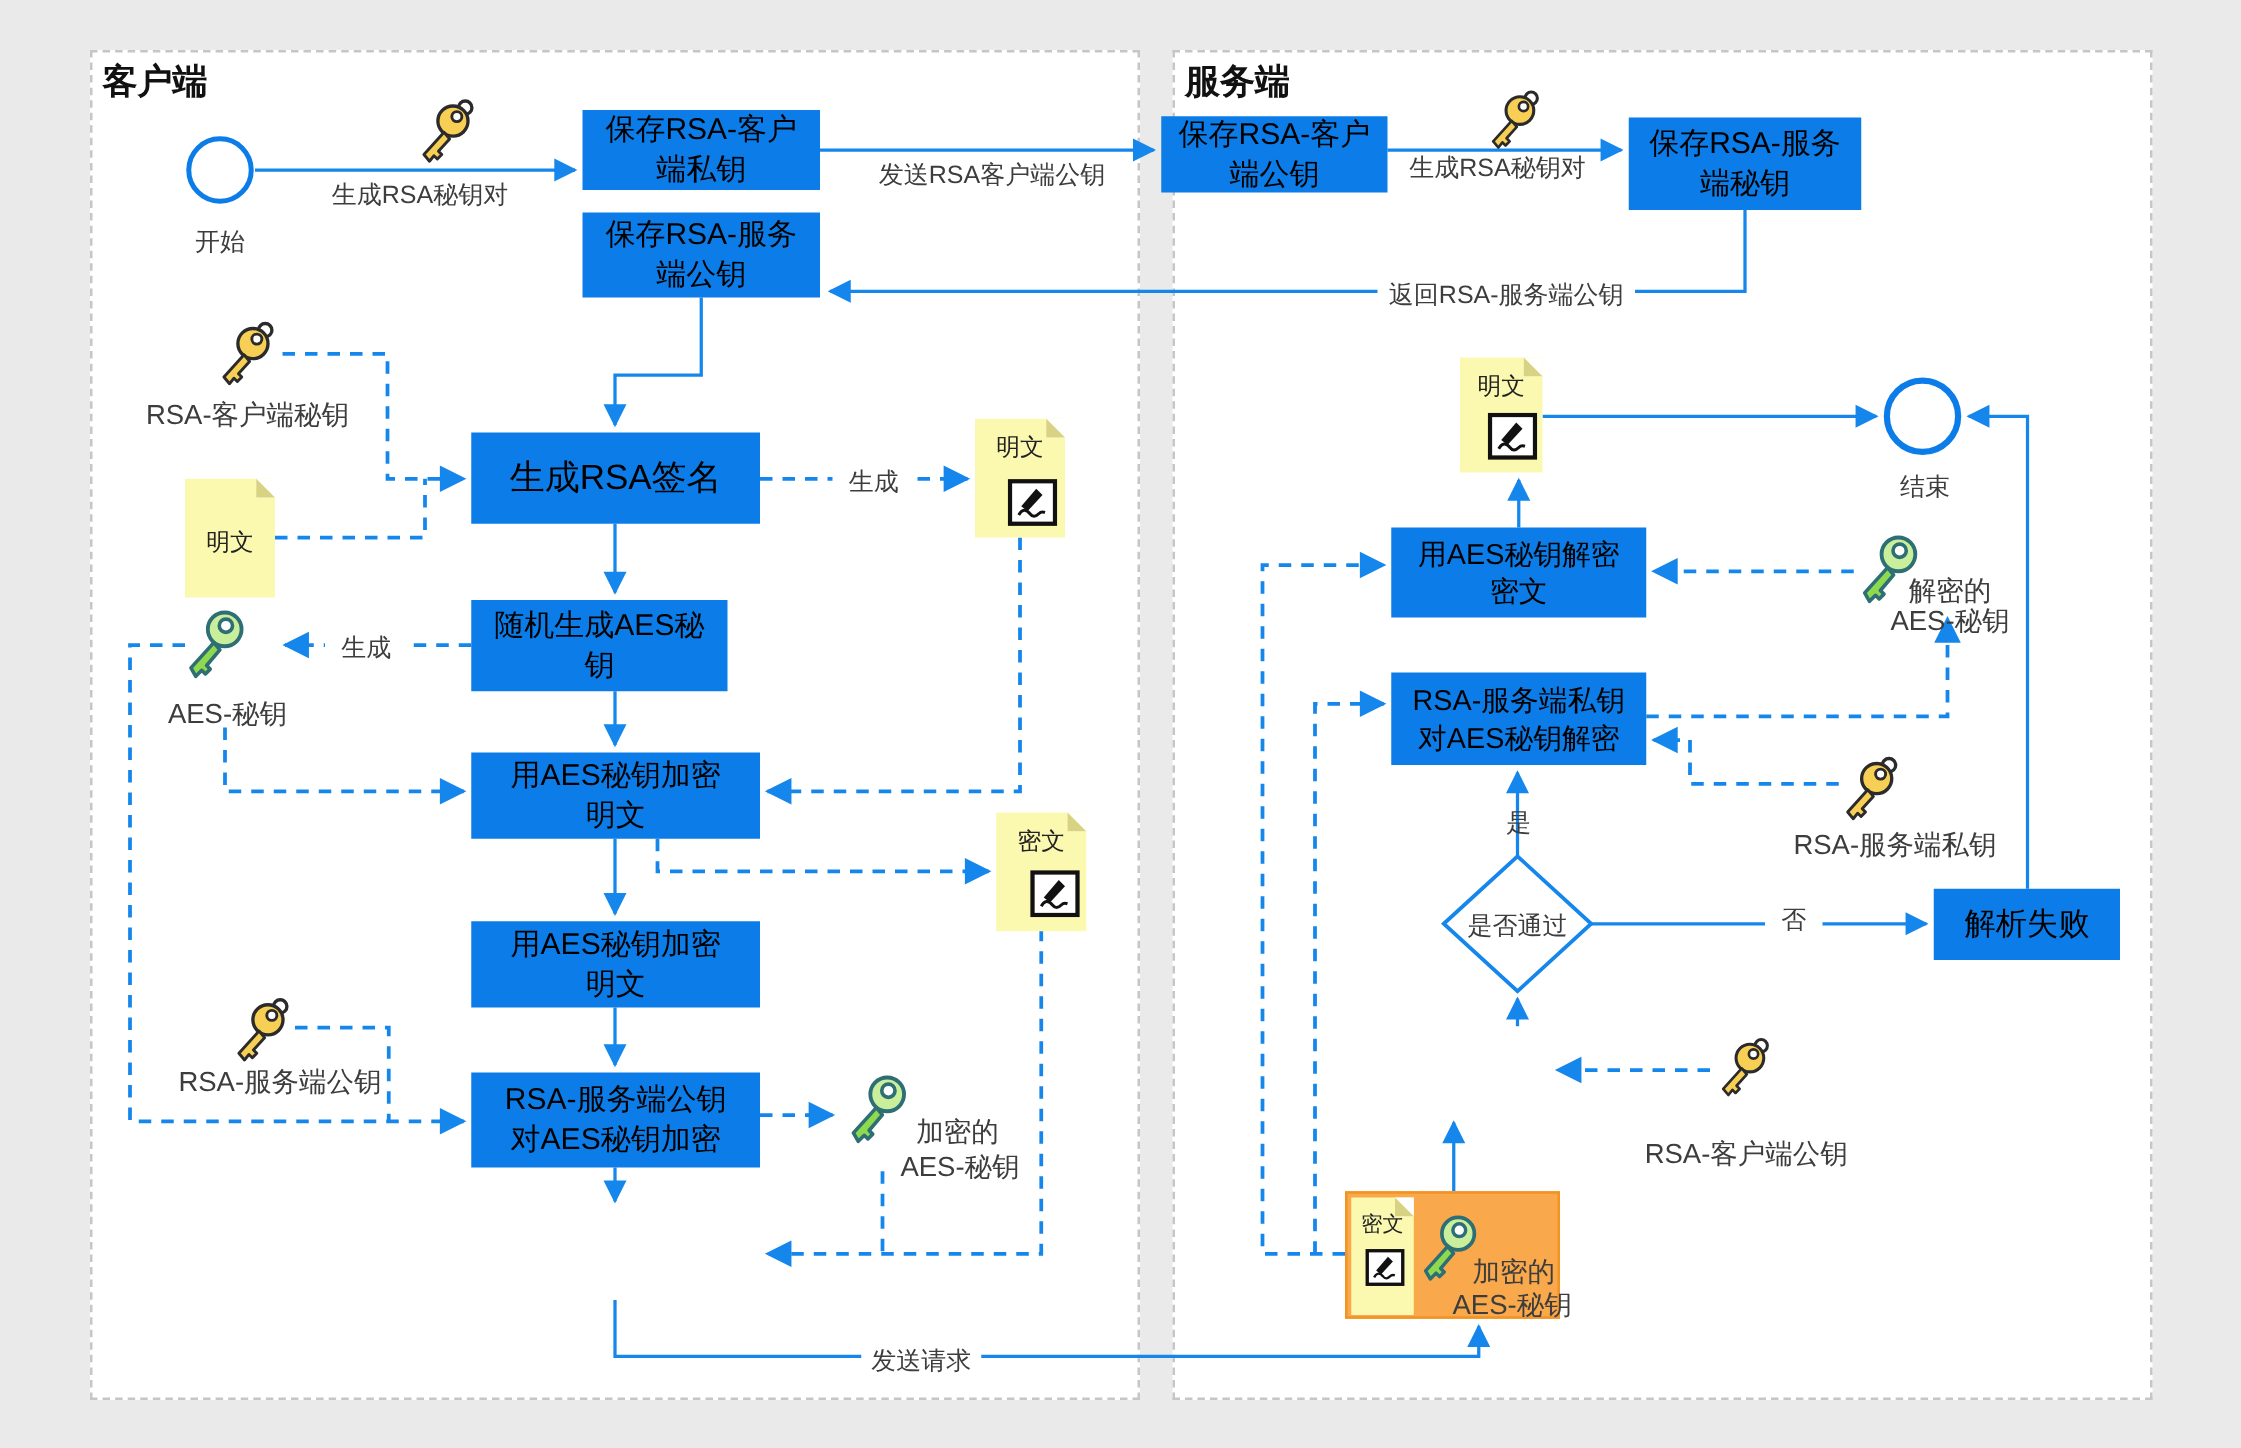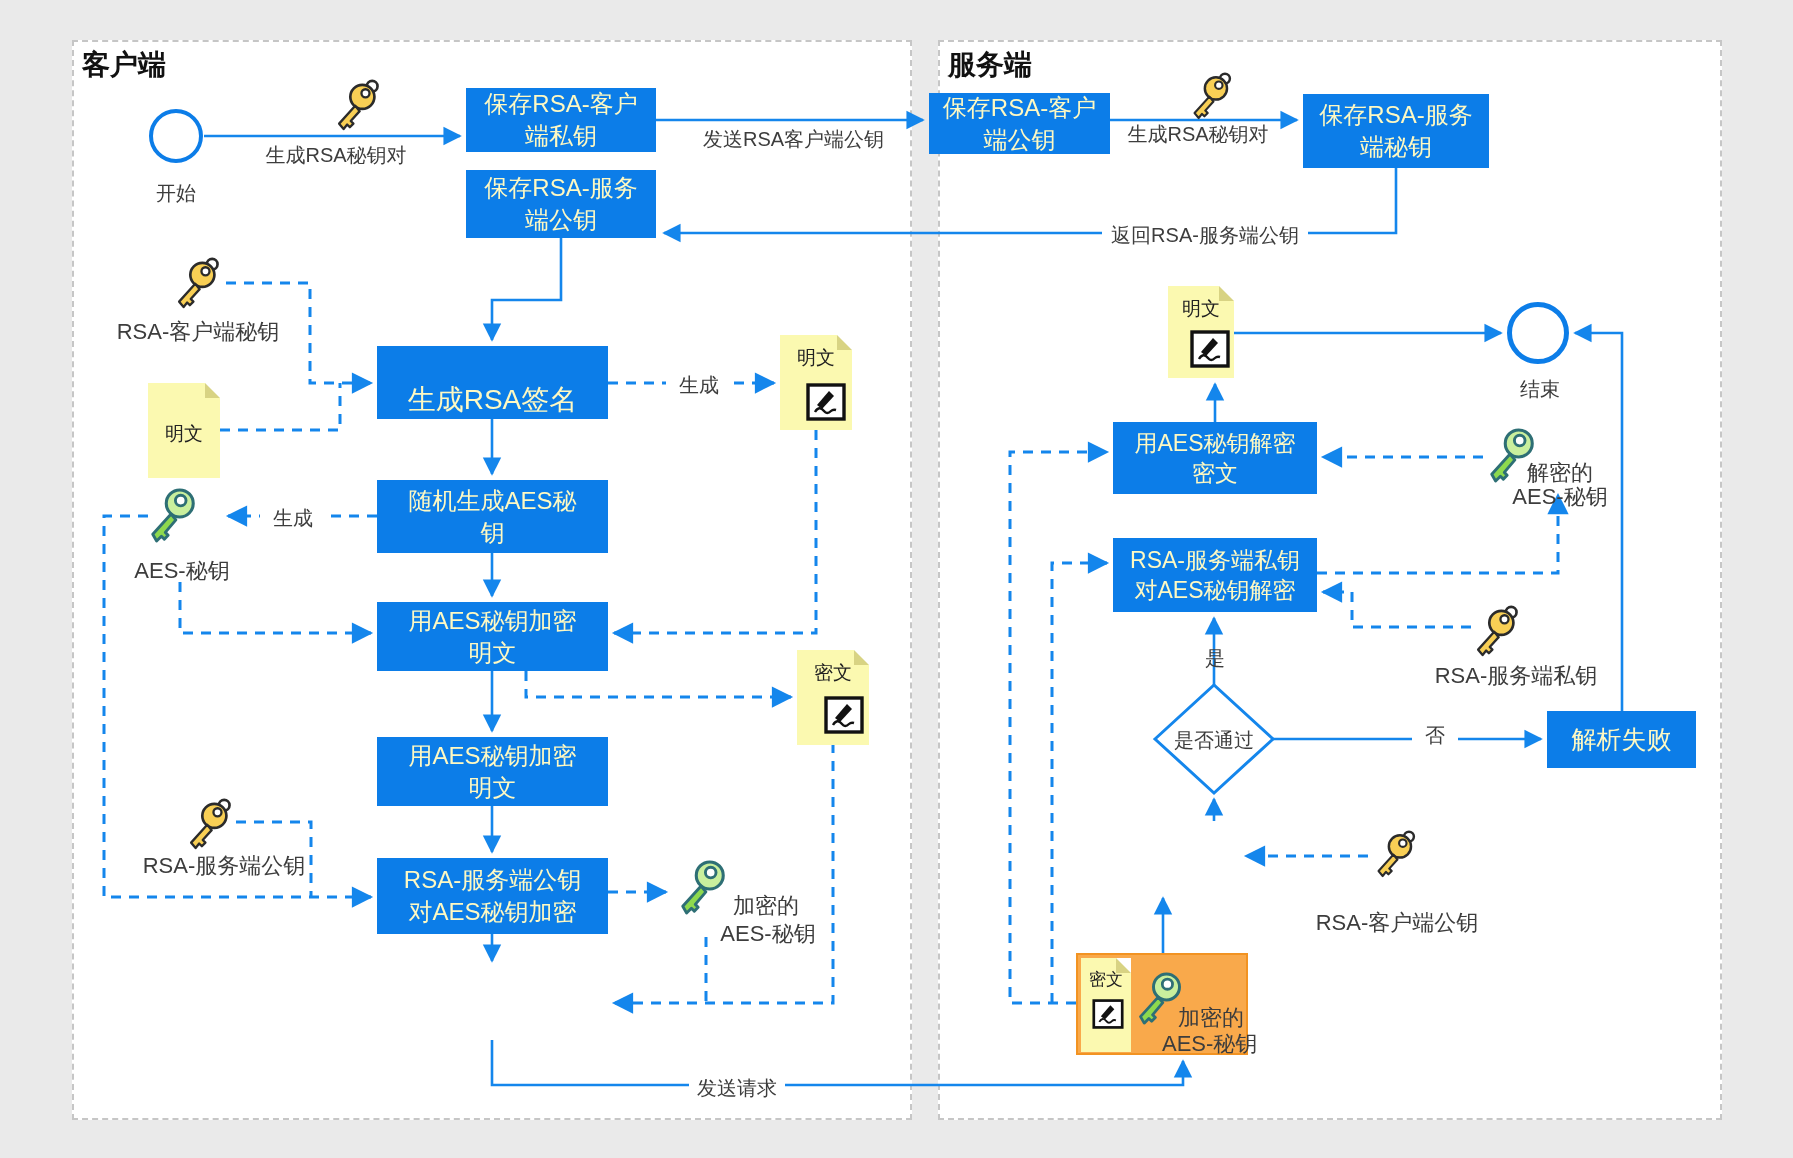--- a/index.html
+++ b/index.html
@@ -1,20 +1,20 @@
 <!DOCTYPE html>
 <html><head>
 <meta charset="utf-8">
 <style>
   html,body{margin:0;padding:0;background:#eaeaea;font-family:"Liberation Sans","DejaVu Sans",sans-serif;}
   #stage{position:relative;width:1793px;height:1158px;background:#eaeaea;overflow:hidden;}
   .panel{position:absolute;background:#ffffff;border:2px dashed #c6c6c6;box-sizing:border-box;}
   .ptitle{position:absolute;font-size:28px;font-weight:bold;color:#111;z-index:5;}
   svg.overlay{position:absolute;left:0;top:0;z-index:2;}
-  .box{position:absolute;z-index:3;background:#0c7de8;color:#fef9c3;display:flex;flex-direction:column;
+  .box{position:absolute;z-index:3;background:#0c7de8;color:#000000;display:flex;flex-direction:column;
        align-items:center;justify-content:center;text-align:center;line-height:1.32;box-sizing:border-box;}
   .box.f24{font-size:24px;} .box.f23{font-size:23px;} .box.f28{font-size:28px;} .box.f25{font-size:25px;}
   .circle{position:absolute;border:4px solid #0c7de8;border-radius:50%;background:#fff;box-sizing:border-box;z-index:3;}
   .lbl{position:absolute;z-index:4;font-size:20px;color:#3d3d3d;text-align:center;white-space:nowrap;}
   .lbl.bg{background:#fff;padding:0 3px;}
   .keylabel{position:absolute;z-index:4;font-size:22px;color:#3d3d3d;text-align:center;white-space:nowrap;}
   .note{position:absolute;background:#fbf9b0;z-index:3;}
   .note .fold{position:absolute;top:0;right:0;width:0;height:0;border-top:15px solid #ffffff;border-left:15px solid #d8d383;}
   .note .ntitle{position:absolute;top:10px;left:0;width:100%;text-align:center;font-size:19px;color:#222;}
   .note.plain .ntitle{top:38px;}
@@ -125,34 +125,34 @@
   <svg class="ico" style="left:172px;top:253px;" width="50" height="58">
       <use href="#key-yellow"></use>
     </svg>
   <div class="keylabel" style="left:108px;top:317px;width:180px;">RSA-客户端秘钥</div>
 
   <div class="note plain" style="left:148px;top:383px;width:72px;height:95px;">
     <span class="fold"></span>
     <span class="ntitle">明文</span>
   </div>
 
-  <div class="box f28" style="left:377px;top:346px;width:231px;height:73px;justify-content:flex-end;">
+  <div class="box f28" style="left:377px;top:346px;width:231px;height:73px;">
     <span>生成RSA签名</span>
   </div>
   <div class="lbl bg" style="left:666px;top:372px;width:60px;">生成</div>
 
   <div class="note" style="left:780px;top:335px;width:72px;height:95px;">
     <span class="fold"></span>
     <span class="ntitle">明文</span>
   </div>
   <svg class="sig" style="left:806px;top:383px;" width="40" height="38">
       <use href="#sig-icon"></use>
     </svg>
 
-  <div class="box f24" style="left:377px;top:480px;width:231px;height:73px;">
+  <div class="box f24" style="left:377px;top:480px;width:205px;height:73px;">
     <span>随机生成AES秘</span>
     <span>钥</span>
   </div>
   <div class="lbl bg" style="left:260px;top:505px;width:60px;">生成</div>
   <svg class="ico" style="left:146px;top:486px;" width="54" height="60">
       <use href="#key-green"></use>
     </svg>
   <div class="keylabel" style="left:102px;top:556px;width:160px;">AES-秘钥</div>
 
   <div class="box f24" style="left:377px;top:602px;width:231px;height:69px;">

